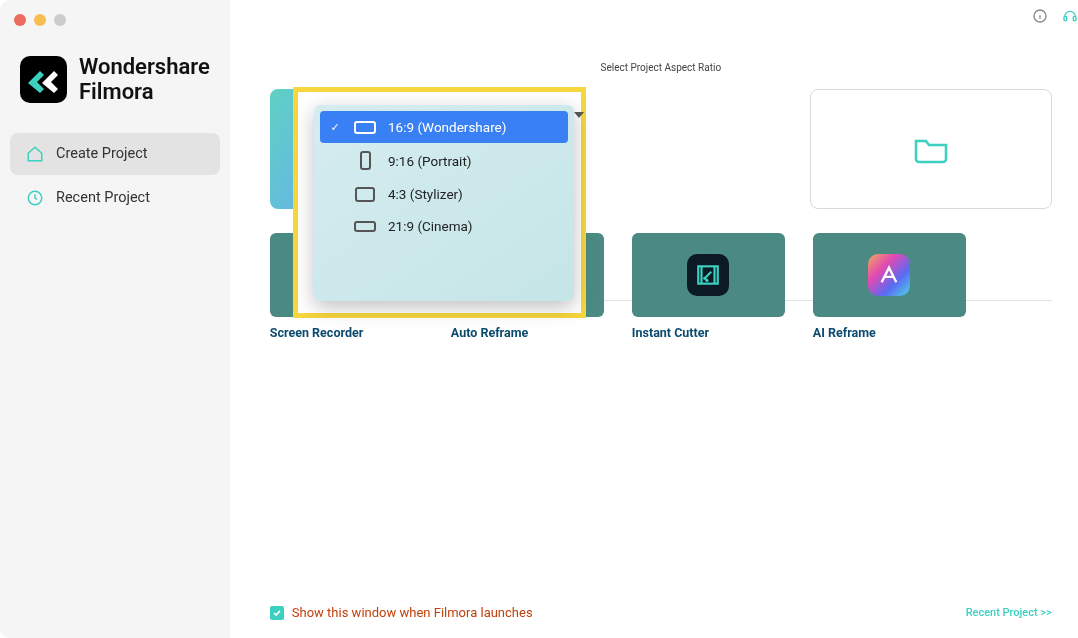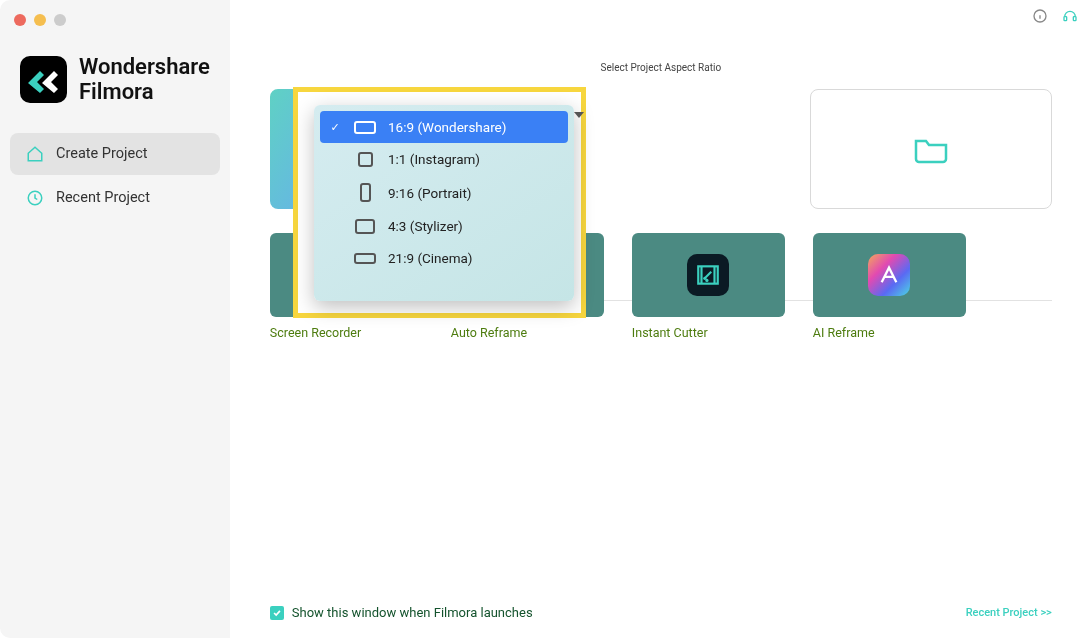--- a/index.html
+++ b/index.html
@@ -27,24 +27,24 @@
   .proj-card { display: flex; flex-direction: column; gap: 8px; }
   .tile { width: 242px; height: 120px; border-radius: 8px; display: flex; align-items: center; justify-content: center; }
   .tile.new { background: linear-gradient(120deg, #5fd1c4, #6aa6f7 55%, #a977f2); }
   .tile.open { border: 1.5px solid #d9d9d9; }
   .proj-label { font-size: 13.5px; color: #333; text-align: center; }
   .tools-label { font-size: 14px; color: #444; margin-top: 46px; margin-bottom: 14px; }
   .sep { border-top: 1px solid #e2e2e2; margin-top: 28px; position: absolute; left: 322px; right: 40px; top: 272px; }
   .tools-row { display: flex; gap: 28px; }
   .tool-card { display: flex; flex-direction: column; gap: 8px; width: 153px; }
   .tool-tile { width: 153px; height: 84px; border-radius: 6px; background: #4b8a82; position: relative; display: flex; align-items: center; justify-content: center; }
-  .tool-label { font-size: 12.5px; color: #4d7c0f; }
+  .tool-label { font-size: 12.5px; color: #0c4a6e; font-weight: bold; }
   .crown { position: absolute; top: 6px; left: 6px; width: 20px; height: 20px; border-radius: 50%; background: rgba(255,255,255,0.55); display: flex; align-items: center; justify-content: center; }
   .footer { position: absolute; bottom: 18px; left: 0; right: 0; padding: 0 40px; display: flex; align-items: center; justify-content: space-between; }
-  .cb-row { display: flex; align-items: center; gap: 8px; font-size: 13px; color: #14532d; }
+  .cb-row { display: flex; align-items: center; gap: 8px; font-size: 13px; color: #c2410c; }
   .cb { width: 14px; height: 14px; background: #3bd0bf; border-radius: 2px; display: flex; align-items: center; justify-content: center; }
   .recent-link { color: #3bd0bf; font-size: 11px; font-weight: 500; }
   
   .dd-wrap { position: absolute; left: 293px; top: 87px; width: 293px; height: 231px; border: 5px solid #f7d63e; background: #fff; }
   .dd-wrap::after { content:""; position: absolute; right: -3px; top: 20px; width: 0; height: 0; border-left: 5px solid transparent; border-right: 5px solid transparent; border-top: 6px solid #555; }
   .dropdown { position: absolute; top: 13px; left: 16px; right: 7px; bottom: 12px; background: linear-gradient(145deg, #d5ecf0, #c5e5e6); border-radius: 6px; box-shadow: 0 6px 20px rgba(0,0,0,0.25); padding: 6px; display: flex; flex-direction: column; gap: 0; }
   .dd-item { display: flex; align-items: center; gap: 12px; padding: 8px 10px 8px 8px; border-radius: 4px; font-size: 13.5px; color: #222; position: relative; }
   .dd-item .check { width: 14px; display: flex; align-items: center; justify-content: center; color: #fff; font-size: 11px; visibility: hidden; }
   .dd-item.selected { background: #3a80f5; color: #fff; }
   .dd-item.selected .check { visibility: visible; }
@@ -215,27 +215,20 @@
       <div class="dd-item selected">
         <span class="check">✓</span>
         <span class="ratio-ico">
             <span style="width:22px;height:13px"></span>
           </span>
         <span>16:9 (Wondershare)</span>
       </div>
       <div class="dd-item">
         <span class="check">✓</span>
         <span class="ratio-ico">
-            <span style="width:15px;height:15px"></span>
-          </span>
-        <span>1:1 (Instagram)</span>
-      </div>
-      <div class="dd-item">
-        <span class="check">✓</span>
-        <span class="ratio-ico">
             <span style="width:11px;height:19px"></span>
           </span>
         <span>9:16 (Portrait)</span>
       </div>
       <div class="dd-item">
         <span class="check">✓</span>
         <span class="ratio-ico">
             <span style="width:20px;height:15px"></span>
           </span>
         <span>4:3 (Stylizer)</span>

